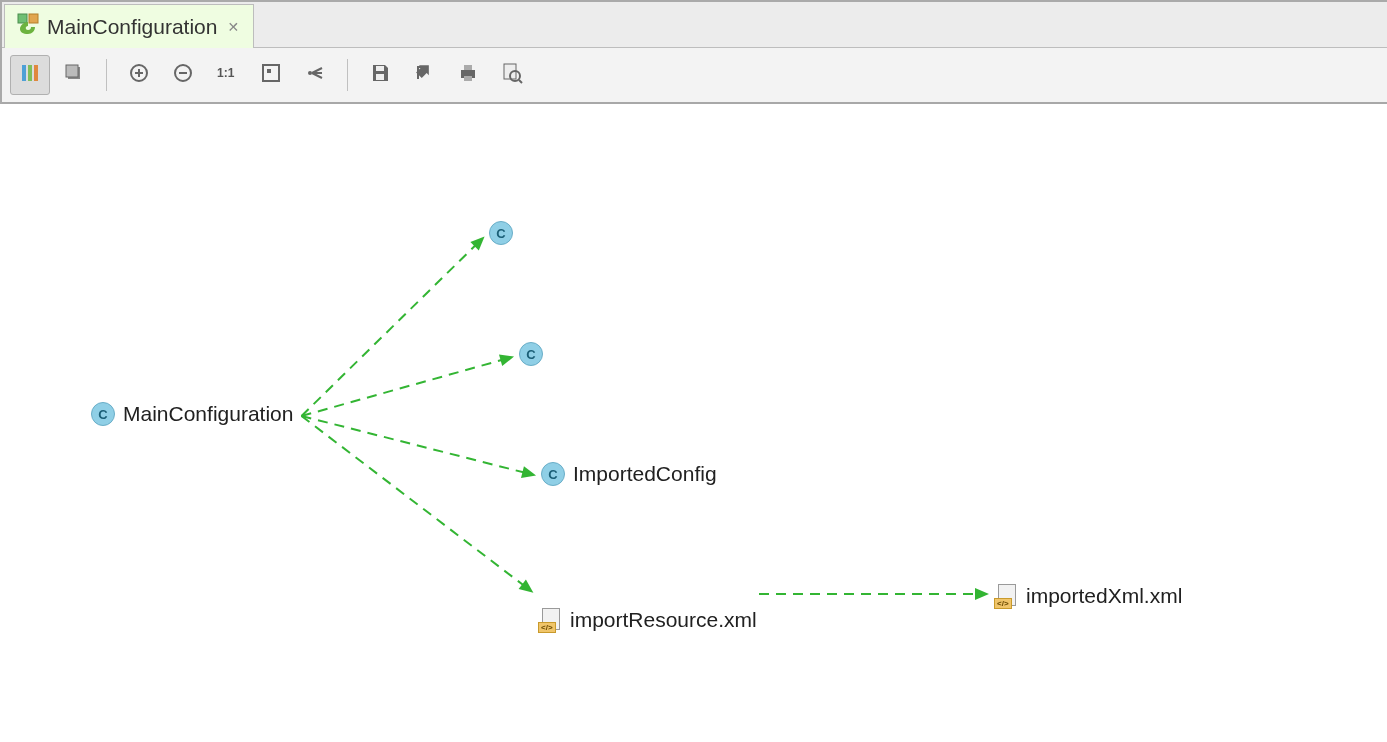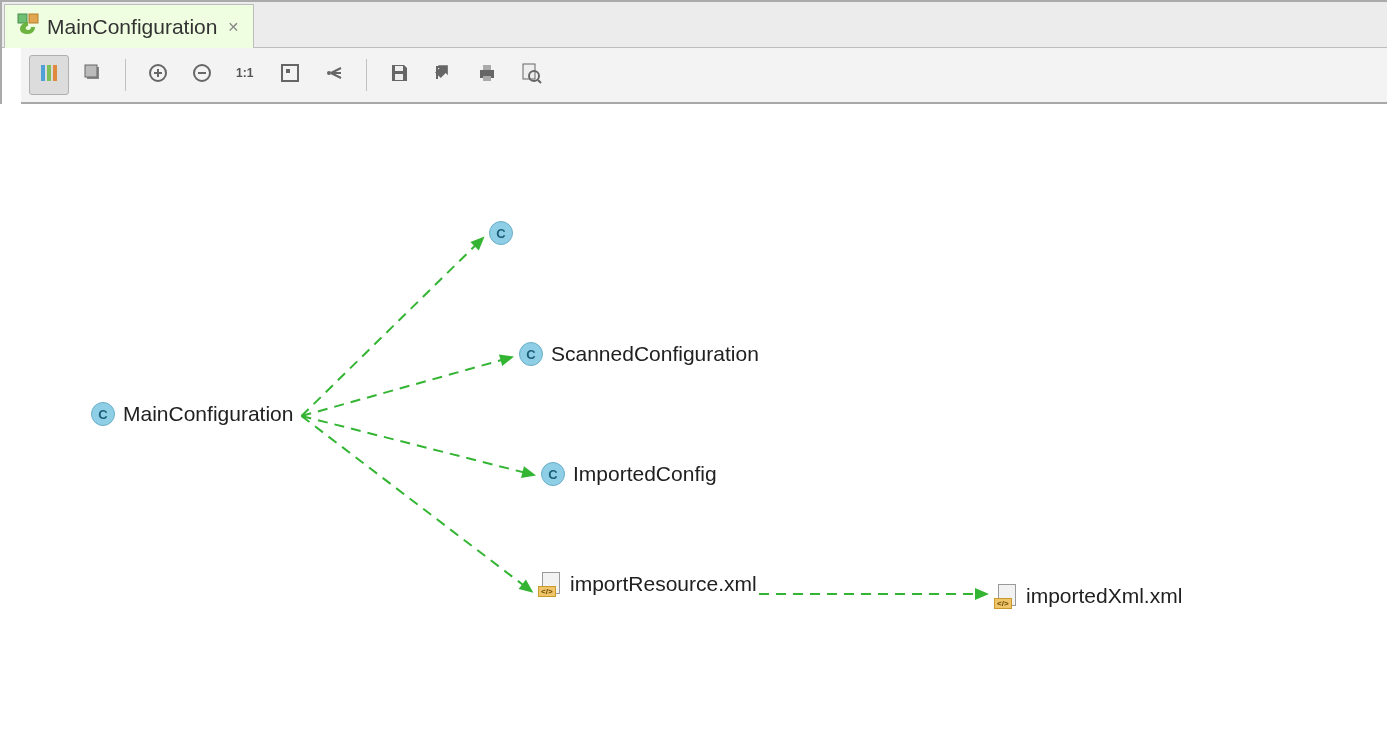--- a/index.html
+++ b/index.html
@@ -45,21 +45,20 @@
 
   
   .toolbar {
     background: #f3f3f3;
     border-bottom: 2px solid #a8a8a8;
     display: flex;
     align-items: center;
     height: 56px;
     padding: 0 8px;
     gap: 4px;
-    margin-left: 19px;
   }
   .tb-btn {
     width: 40px; height: 40px;
     border: 1px solid transparent;
     border-radius: 3px;
     display: flex; align-items: center; justify-content: center;
     cursor: pointer;
     color: #555;
   }
   .tb-btn.selected {
@@ -239,27 +238,26 @@
   <div id="nodes-layer">
       <div class="node" style="left: 91px; top: 298px;">
         <span class="class-icon">C</span>
         <span class="node-label">MainConfiguration</span>
       </div>
       <div class="node" style="left: 489px; top: 117px;">
         <span class="class-icon">C</span>
       </div>
       <div class="node" style="left: 519px; top: 238px;">
         <span class="class-icon">C</span>
-        <span class="node-label">ScannedConfiguration</span>
       </div>
       <div class="node" style="left: 541px; top: 358px;">
         <span class="class-icon">C</span>
         <span class="node-label">ImportedConfig</span>
       </div>
-      <div class="node" style="left: 538px; top: 468px;">
+      <div class="node" style="left: 538px; top: 504px;">
         <span class="xml-icon"></span>
         <span class="node-label">importResource.xml</span>
       </div>
       <div class="node" style="left: 994px; top: 480px;">
         <span class="xml-icon"></span>
         <span class="node-label">importedXml.xml</span>
       </div>
     </div>
 </div>
 

